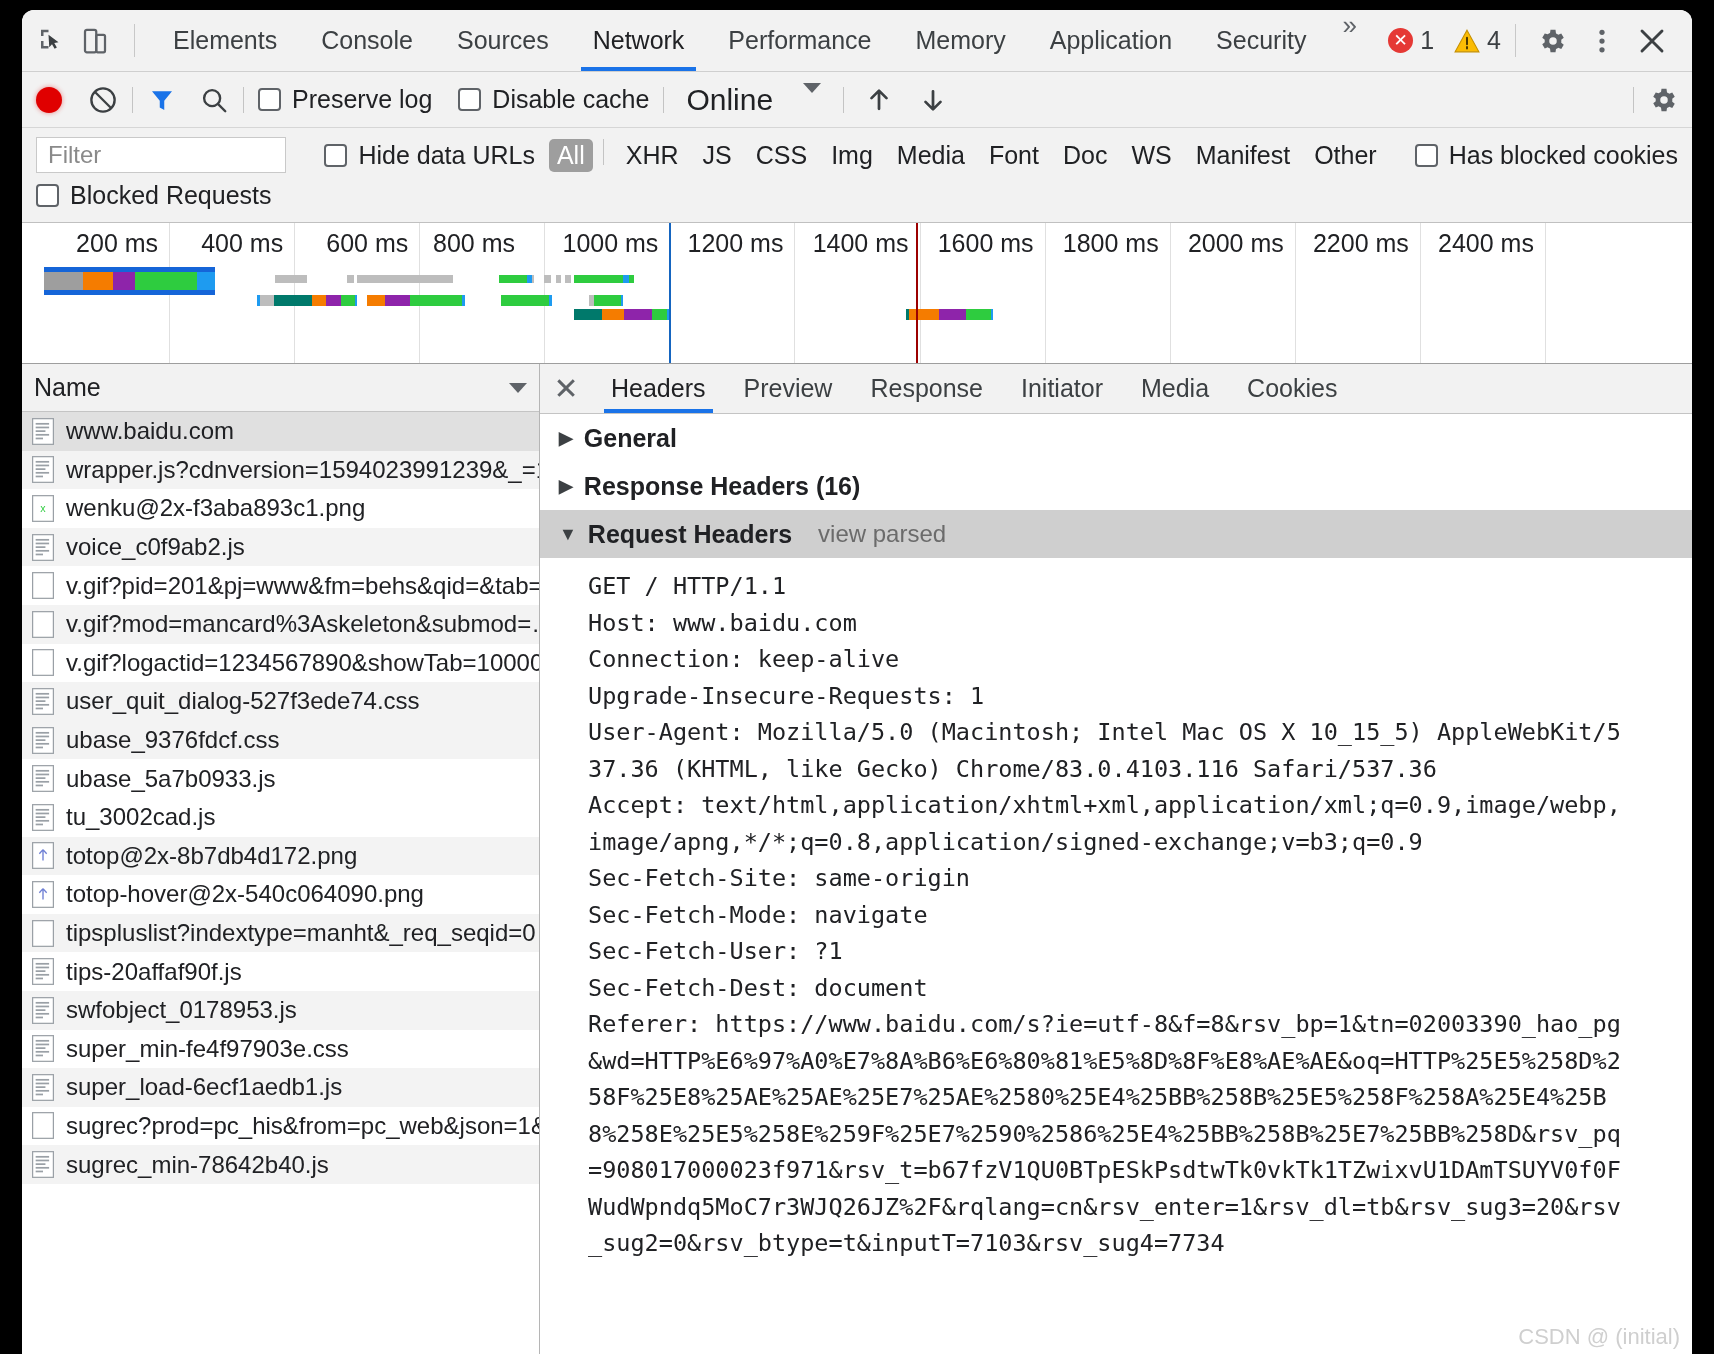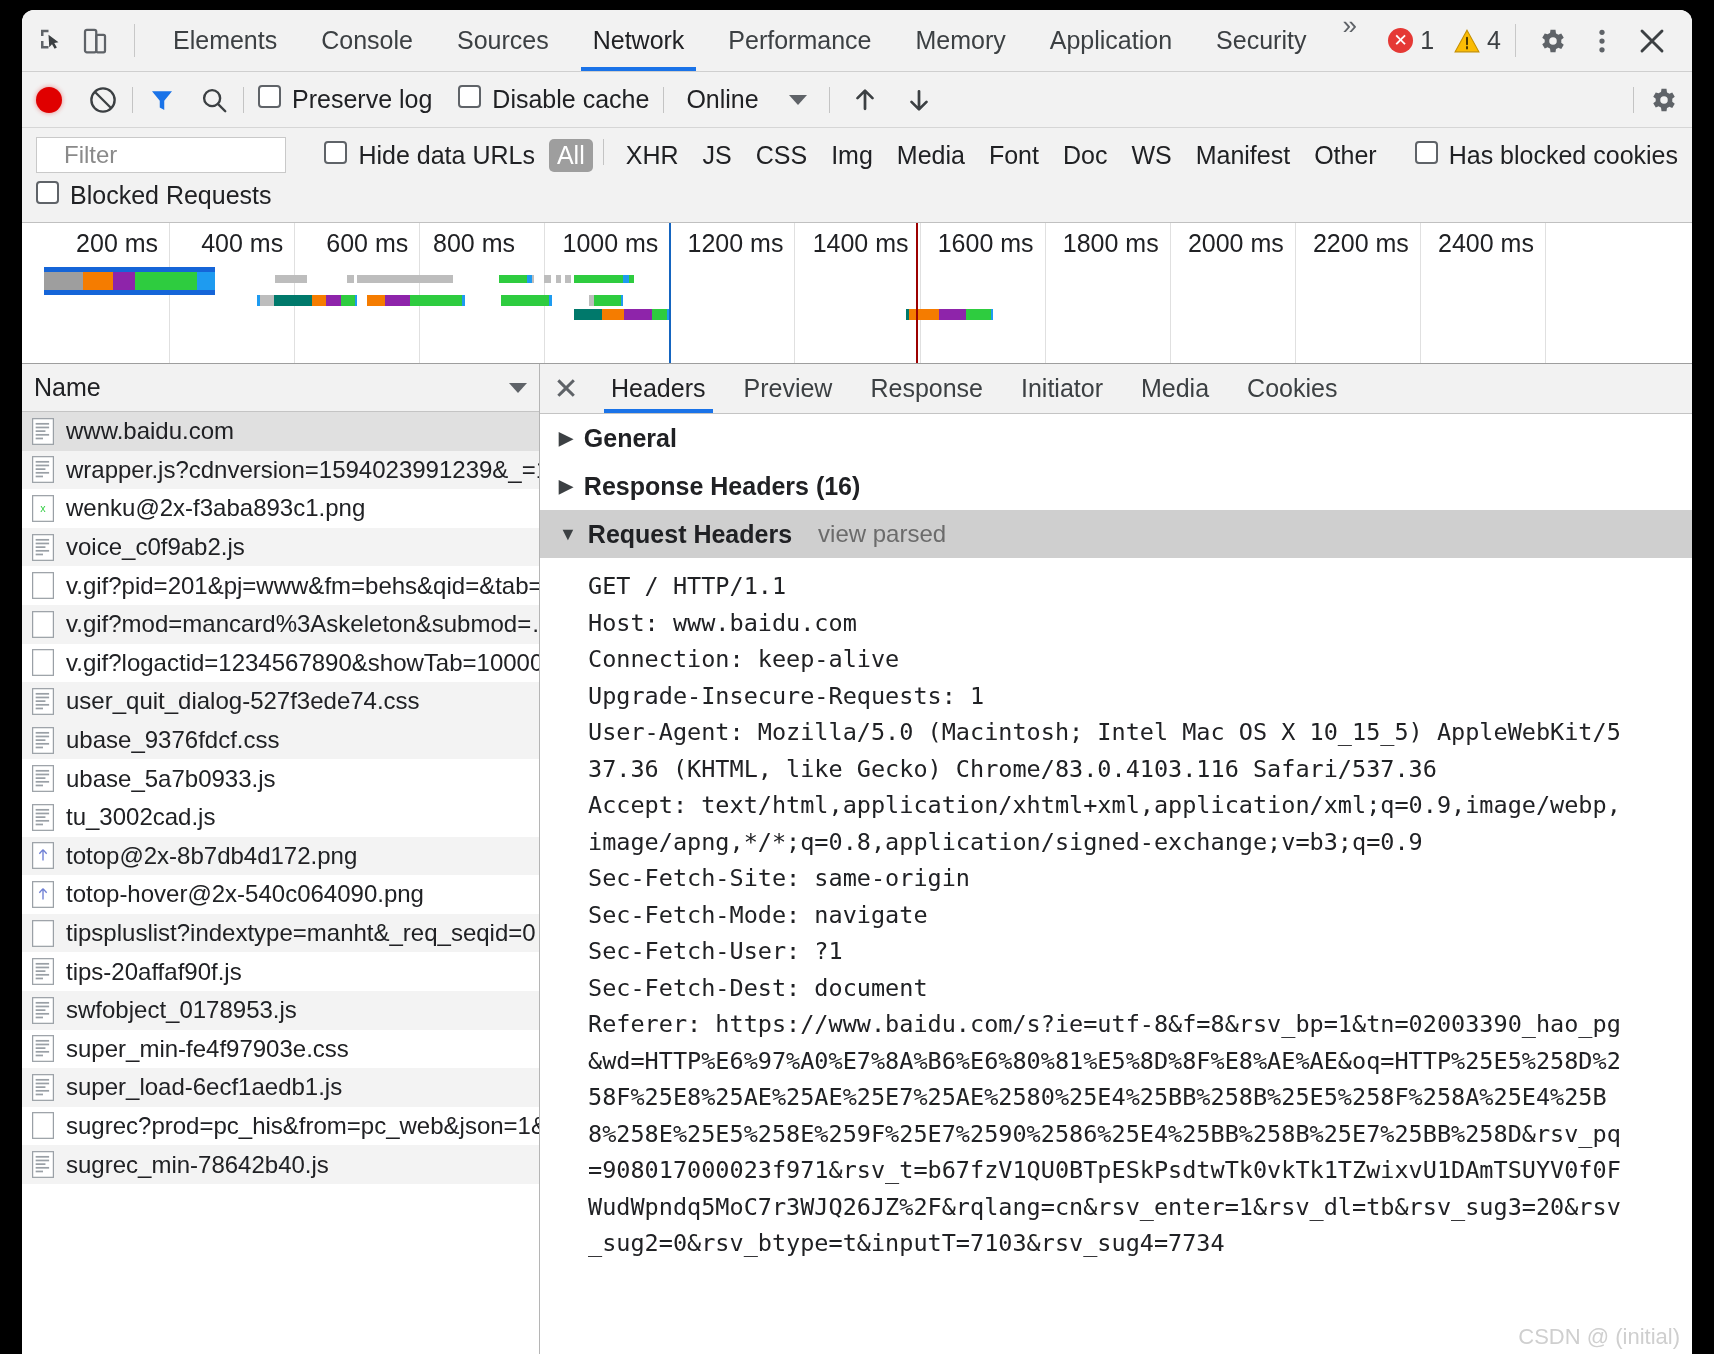--- a/index.html
+++ b/index.html
@@ -68,38 +68,38 @@
     box-sizing: border-box;
   }
   .rec-dot { width: 26px; height: 26px; border-radius: 50%; background: #e00000; box-shadow: 0 0 5px rgba(224,0,0,.45); }
   .tbsep { width: 1px; height: 26px; background: #c4c4c4; margin: 0 14px; }
   .cb {
     width: 23px; height: 23px;
     border: 2px solid #5f6368; border-radius: 4px;
     background: #fff; box-sizing: border-box;
     flex: none;
   }
-  .cb-label { display: flex; align-items: flex-start; gap: 11px; font-size: 25px; color: #202124; white-space: nowrap; }
-  .online-sel { display: flex; align-items: center; gap: 30px; font-size: 25px; color: #202124; padding: 0 8px; }
+  .cb-label { display: flex; align-items: center; gap: 11px; font-size: 25px; color: #202124; white-space: nowrap; }
+  .online-sel { display: flex; align-items: flex-start; gap: 30px; font-size: 30px; color: #202124; padding: 0 8px; }
   .caret-dn { width: 0; height: 0; border-left: 9px solid transparent; border-right: 9px solid transparent; border-top: 10px solid #5f6368; }
 
   
   .filterbar {
     background: #f2f2f2;
     padding: 9px 14px 4px 14px;
     display: flex; align-items: center;
     border-bottom: 0;
     box-sizing: border-box;
   }
   .filter-input {
     width: 308px; height: 36px;
     background: #fff; border: 1px solid #c9c9c9;
     box-sizing: border-box;
     display: flex; align-items: center;
-    padding-left: 27px;
+    padding-left: 11px;
     font-size: 24px; color: #8a8a8a;
   }
   .ftypes { display: flex; align-items: center; gap: 0; margin-left: 20px; }
   .ftype { font-size: 25px; color: #202124; padding: 2px 12px; white-space: nowrap; }
   .ftype.sel {
     background: #9e9e9e; color: #fff; border-radius: 5px; padding: 2px 8px;
   }
   .blockedrow { background: #f2f2f2; padding: 4px 14px 12px 14px; display: flex; align-items: center; box-sizing:border-box;}
 
   

